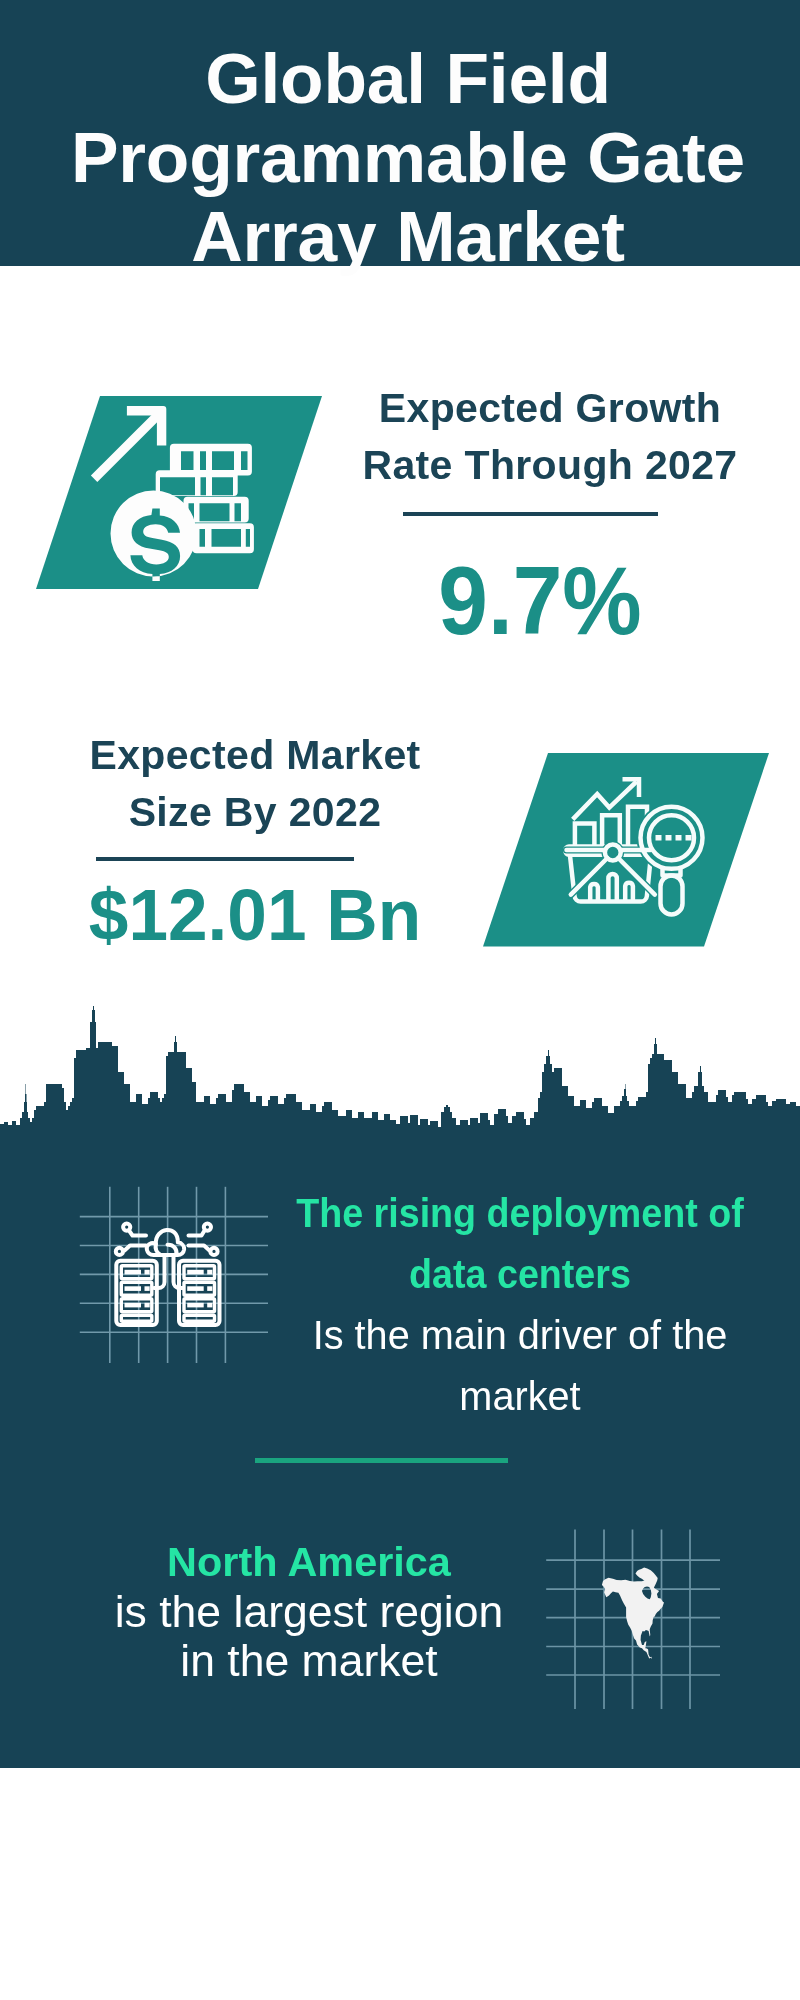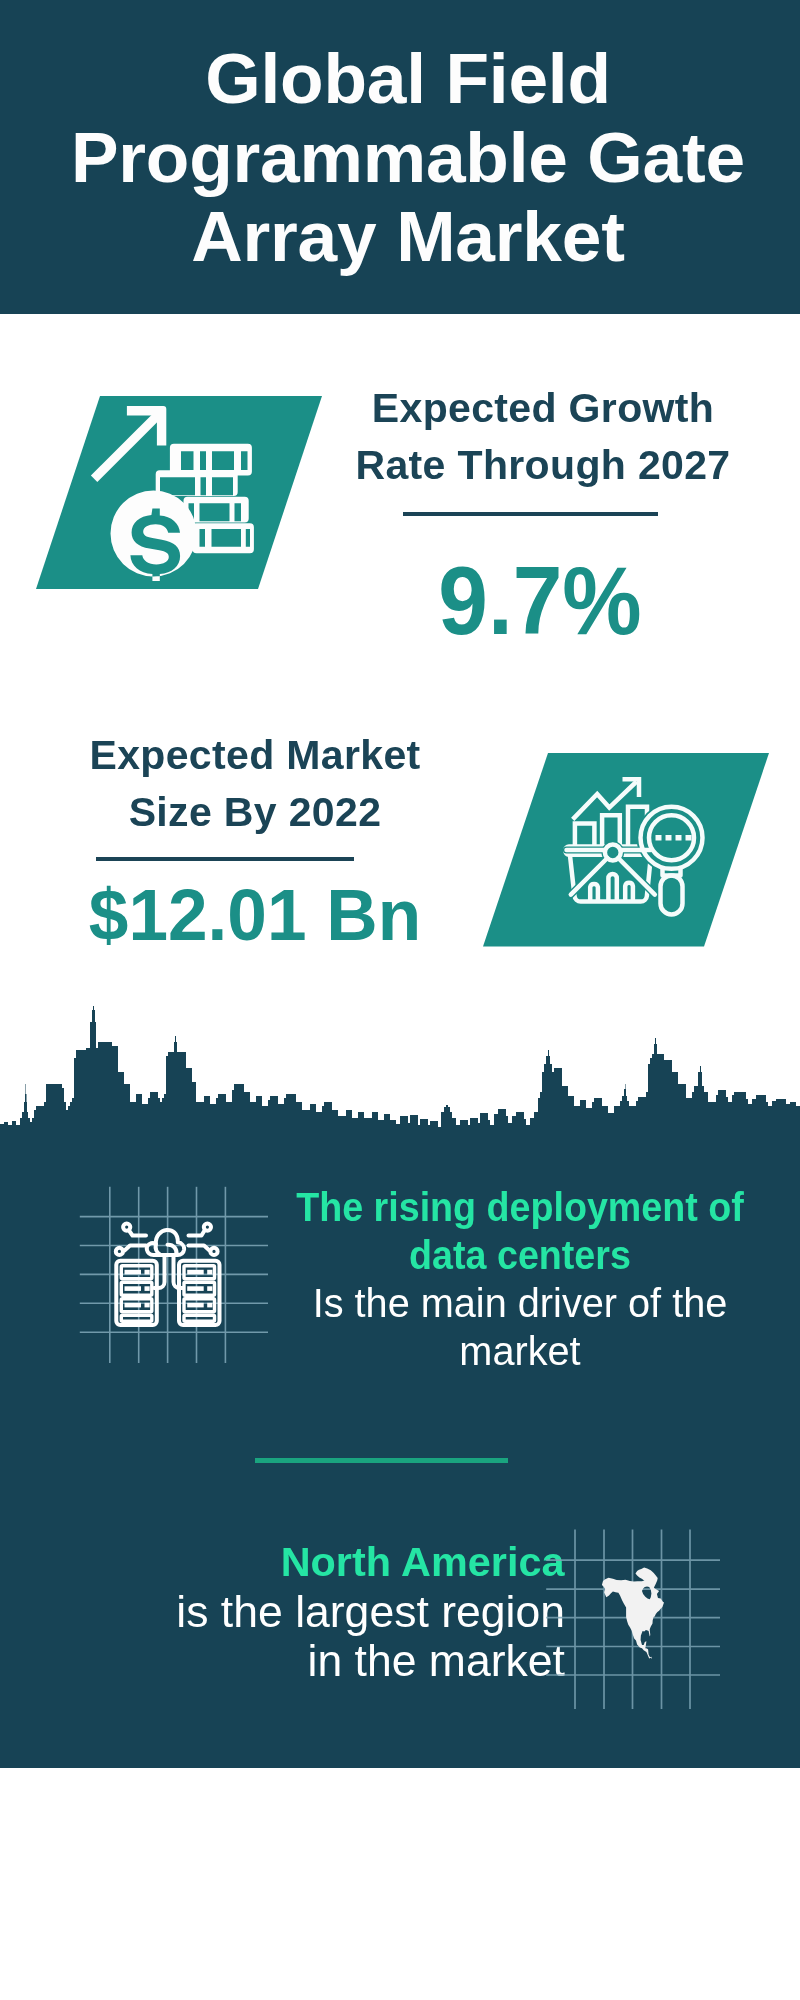--- a/index.html
+++ b/index.html
@@ -1,32 +1,32 @@
 <!DOCTYPE html>
 <html><head>
 <meta charset="utf-8">
 <style>
   html,body{margin:0;padding:0;}
   body{width:800px;height:2000px;background:#ffffff;font-family:"Liberation Sans",sans-serif;overflow:hidden;
        -webkit-font-smoothing:antialiased;}
   .page{position:relative;width:800px;height:2000px;overflow:hidden;}
-  .header{position:absolute;left:0;top:0;width:800px;height:314px;background:#174355;}
+  .header{position:absolute;left:0;top:0;width:800px;height:266px;background:#174355;}
   .header-title{position:absolute;left:8px;top:39px;width:800px;text-align:center;color:#fdfdfd;
     font-weight:bold;font-size:71.3px;line-height:79px;letter-spacing:-0.2px;white-space:pre-line;}
   .white{position:absolute;left:0;top:314px;width:800px;height:828px;background:#ffffff;}
   
   .para-icon{position:absolute;}
   .stat-head{position:absolute;color:#1b4456;font-weight:bold;font-size:41px;line-height:57px;
     text-align:center;white-space:pre-line;letter-spacing:0.35px;}
   .stat-rule{position:absolute;height:4px;background:#1b4456;}
   .stat-val{position:absolute;color:#1b8f87;font-weight:bold;font-size:96px;line-height:96px;
     text-align:center;transform:scaleX(0.93);}
   
   .dark{position:absolute;left:0;top:1128px;width:800px;height:640px;background:#174355;}
-  .fact{position:absolute;text-align:center;font-size:41px;line-height:48px;}
+  .fact{position:absolute;text-align:center;font-size:41px;line-height:61px;}
   .fact .hl{color:#25e5a4;font-weight:bold;display:block;white-space:pre-line;
     transform:scaleX(0.918);transform-origin:50% 0%;}
   .fact .sub{color:#ffffff;font-weight:normal;display:block;white-space:pre-line;
     transform:scaleX(0.968);transform-origin:50% 0%;}
   .fact2{line-height:49px;}
   .fact2 .hl{transform:scaleX(1.01);}
   .fact2 .sub{font-size:44px;transform:scaleX(1.012);}
   .grid-icon{position:absolute;}
   .divider-teal{position:absolute;height:5px;background:#1aa47f;}
   .skyline{position:absolute;left:0;top:1006px;width:800px;height:124px;display:block;}
@@ -59,21 +59,21 @@
                M130,85.3 h35 v17.9 h-35 Z M170.5,85.3 h5.5 v17.9 h-5.5 Z M182,85.3 h21 v17.9 h-21 Z" fill-rule="evenodd"></path>
 
       <path d="M147.9,51.8 h70 a4,4 0 0 1 4,4 v23.7 a4,4 0 0 1 -4,4 h-74 a4,4 0 0 1 -4,-4 v-23.7 a4,4 0 0 1 4,-4 Z
                M151,59.3 h12.5 v18.7 h-12.5 Z M170,59.3 h6 v18.7 h-6 Z M182,59.3 h22 v18.7 h-22 Z M211,59.3 h6.5 v18.7 h-6.5 Z" fill-rule="evenodd"></path>
 
       <path d="M123.5,141.5 m-43,0 a43,43 0 1,0 86,0 a43,43 0 1,0 -86,0 Z
                M122.4,116.6 h7.4 v6.8 c11.7,0.9 19.6,7.8 20.2,17.4 h-11.8 c-0.9,-5.2 -5.9,-8.6 -12.6,-8.6 c-7.2,0 -12.4,3 -12.4,7.2 c0,3.5 2.6,5.4 9.3,6.6 l9.4,1.7 c12.1,2.1 18.2,7.4 18.2,16.2 c0,10.1 -8.1,17.2 -20.3,18.2 v6.9 h-7.4 v-6.9 c-13,-0.9 -21.6,-8.2 -22,-18.8 h11.9 c0.7,5.6 6.3,9.1 14.1,9.1 c7.3,0 12.4,-3 12.4,-7.4 c0,-3.6 -2.8,-5.6 -9.4,-6.7 l-9.9,-1.8 c-11.9,-2.1 -17.9,-7.6 -17.9,-16.1 c0,-9.7 7.9,-16.5 19.8,-17.5 Z" fill-rule="evenodd"></path>
     </g>
   </svg>
 
-  <div class="stat-head" style="left:333px;top:380px;width:420px;">Expected Growth
+  <div class="stat-head" style="left:340px;top:380px;width:420px;">Expected Growth
 Rate Through 2027</div>
   <div class="stat-rule" style="left:403px;top:512px;width:255px;"></div>
   <div class="stat-val" style="left:330px;top:553px;width:420px;">9.7%</div>
 
   <div class="dark"></div>
   <svg class="skyline" width="800" height="124" viewBox="0 0 800 124" preserveAspectRatio="none">
     <path d="M0,124 L0,118 L4,118 L4,116 L8,116 L8,119 L12,119 L12,115 L16,115 L16,119 L20,119 L20,112 L22,112 L22,106 L24,106 L24,96 L25,96 L25,88 L25.5,88 L25.5,78 L26,78 L26,88 L26.5,88 L26.5,96 L27,96 L27,106 L28,106 L28,112 L30,112 L30,116 L32,116 L32,112 L34,112 L34,104 L36,104 L36,100 L40,100 L40,100 L44,100 L44,96 L46,96 L46,78 L48,78 L48,78 L62,78 L62,82 L64,82 L64,96 L66,96 L66,104 L68,104 L68,100 L70,100 L70,96 L72,96 L72,92 L74,92 L74,52 L76,52 L76,44 L78,44 L78,44 L86,44 L86,42 L90,42 L90,16 L92,16 L92,4 L93,4 L93,0 L94,0 L94,4 L95,4 L95,16 L96,16 L96,42 L98,42 L98,36 L100,36 L100,36 L112,36 L112,40 L114,40 L114,40 L118,40 L118,66 L120,66 L120,66 L124,66 L124,78 L126,78 L126,78 L130,78 L130,96 L132,96 L132,96 L136,96 L136,88 L138,88 L138,88 L142,88 L142,98 L144,98 L144,98 L148,98 L148,92 L150,92 L150,86 L154,86 L154,86 L158,86 L158,92 L160,92 L160,96 L162,96 L162,92 L164,92 L164,88 L166,88 L166,50 L168,50 L168,46 L170,46 L170,46 L174,46 L174,36 L175,36 L175,30 L176,30 L176,36 L177,36 L177,46 L178,46 L178,46 L186,46 L186,62 L188,62 L188,62 L192,62 L192,76 L194,76 L194,76 L196,76 L196,96 L198,96 L198,96 L204,96 L204,90 L206,90 L206,90 L210,90 L210,98 L212,98 L212,98 L216,98 L216,92 L218,92 L218,88 L222,88 L222,88 L226,88 L226,96 L228,96 L228,96 L232,96 L232,84 L234,84 L234,78 L238,78 L238,78 L244,78 L244,86 L246,86 L246,86 L250,86 L250,96 L252,96 L252,96 L256,96 L256,90 L258,90 L258,90 L262,90 L262,100 L264,100 L264,100 L268,100 L268,94 L270,94 L270,90 L274,90 L274,90 L278,90 L278,98 L280,98 L280,98 L284,98 L284,92 L286,92 L286,88 L290,88 L290,88 L296,88 L296,96 L298,96 L298,96 L302,96 L302,104 L304,104 L304,104 L310,104 L310,98 L312,98 L312,98 L316,98 L316,106 L318,106 L318,106 L322,106 L322,100 L324,100 L324,96 L328,96 L328,96 L332,96 L332,104 L334,104 L334,104 L338,104 L338,110 L340,110 L340,110 L346,110 L346,104 L348,104 L348,104 L352,104 L352,112 L354,112 L354,112 L358,112 L358,106 L360,106 L360,106 L364,106 L364,112 L366,112 L366,112 L372,112 L372,106 L374,106 L374,106 L378,106 L378,114 L380,114 L380,114 L384,114 L384,108 L386,108 L386,108 L390,108 L390,114 L392,114 L392,114 L396,114 L396,118 L400,118 L400,110 L403,110 L403,110 L408,110 L408,117 L410,117 L410,109 L414,109 L414,109 L418,109 L418,119 L420,119 L420,113 L424,113 L424,113 L428,113 L428,119 L430,119 L430,115 L434,115 L434,115 L438,115 L438,121 L441,121 L441,106 L444,106 L444,101 L446,101 L446,99 L448,99 L448,101 L450,101 L450,106 L452,106 L452,112 L456,112 L456,119 L460,119 L460,114 L464,114 L464,114 L468,114 L468,119 L470,119 L470,112 L474,112 L474,112 L478,112 L478,117 L480,117 L480,107 L484,107 L484,107 L488,107 L488,114 L490,114 L490,119 L494,119 L494,108 L498,108 L498,103 L502,103 L502,103 L506,103 L506,110 L508,110 L508,117 L512,117 L512,110 L516,110 L516,106 L520,106 L520,106 L524,106 L524,113 L526,113 L526,119 L530,119 L530,112 L534,112 L534,106 L538,106 L538,92 L540,92 L540,86 L542,86 L542,66 L544,66 L544,58 L546,58 L546,50 L548,50 L548,44 L549,44 L549,50 L550,50 L550,58 L552,58 L552,66 L554,66 L554,62 L558,62 L558,62 L562,62 L562,80 L564,80 L564,80 L568,80 L568,90 L570,90 L570,90 L574,90 L574,100 L576,100 L576,100 L580,100 L580,94 L582,94 L582,94 L586,94 L586,102 L588,102 L588,102 L592,102 L592,96 L594,96 L594,92 L598,92 L598,92 L602,92 L602,100 L604,100 L604,100 L608,100 L608,107 L610,107 L610,107 L614,107 L614,100 L616,100 L616,100 L620,100 L620,95 L622,95 L622,90 L624,90 L624,83 L625,83 L625,78 L625.5,78 L625.5,83 L626,83 L626,90 L627,90 L627,95 L629,95 L629,100 L632,100 L632,100 L636,100 L636,95 L638,95 L638,91 L642,91 L642,91 L646,91 L646,86 L648,86 L648,58 L650,58 L650,52 L652,52 L652,48 L654,48 L654,38 L655,38 L655,32 L656,32 L656,38 L657,38 L657,48 L658,48 L658,48 L664,48 L664,54 L666,54 L666,54 L672,54 L672,66 L674,66 L674,66 L678,66 L678,78 L680,78 L680,78 L686,78 L686,92 L688,92 L688,92 L692,92 L692,86 L694,86 L694,80 L698,80 L698,66 L700,66 L700,60 L701,60 L701,66 L702,66 L702,80 L704,80 L704,86 L708,86 L708,96 L712,96 L712,96 L716,96 L716,89 L718,89 L718,84 L722,84 L722,84 L726,84 L726,91 L728,91 L728,96 L732,96 L732,89 L734,89 L734,86 L740,86 L740,86 L746,86 L746,93 L748,93 L748,98 L752,98 L752,93 L756,93 L756,89 L760,89 L760,89 L766,89 L766,96 L768,96 L768,100 L772,100 L772,95 L776,95 L776,93 L780,93 L780,93 L786,93 L786,98 L790,98 L790,96 L796,96 L796,100 L800,100 L800,124 Z" fill="#174355"></path>
   </svg>
 
   <svg class="grid-icon" style="left:76px;top:1183px;" width="196" height="184" viewBox="0 0 196 184">
@@ -147,21 +147,21 @@
   </svg>
 
   <div class="fact" style="left:260px;top:1183px;width:520px;">
     <span class="hl">The rising deployment of
 data centers</span>
     <span class="sub">Is the main driver of the market</span>
   </div>
 
   <div class="divider-teal" style="left:255px;top:1458px;width:253px;"></div>
 
-  <div class="fact fact2" style="left:72px;top:1538px;width:490px;text-align:right;">
+  <div class="fact fact2" style="left:64px;top:1538px;width:490px;">
     <span class="hl">North America</span>
     <span class="sub">is the largest region
 in the market</span>
   </div>
 
   <svg class="grid-icon" style="left:546px;top:1529px;" width="176" height="180" viewBox="0 0 176 180">
     <g stroke="#7ba3b4" stroke-width="1.7" opacity="0.85">
       <path d="M29,0.5 V180"></path>
         <path d="M58,0.5 V180"></path>
         <path d="M86.5,0.5 V180"></path>

